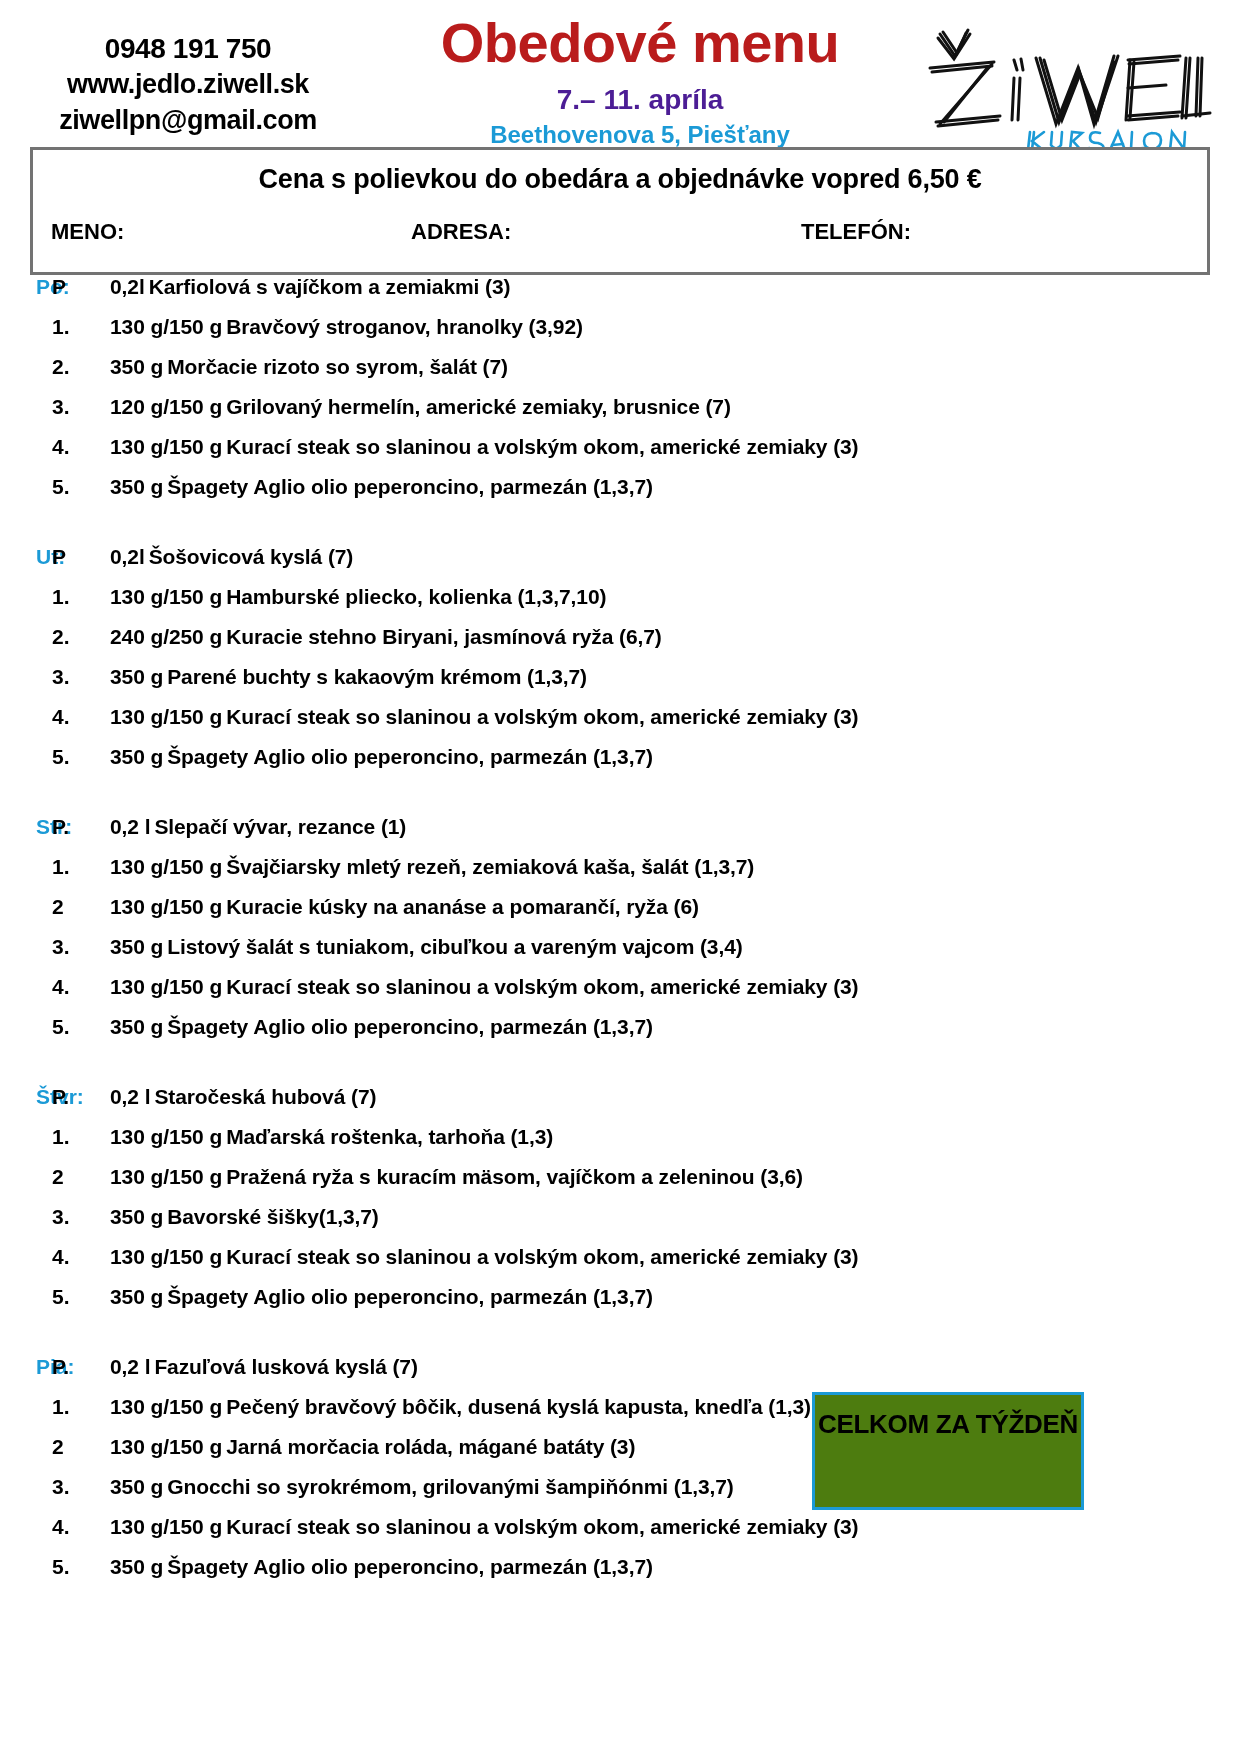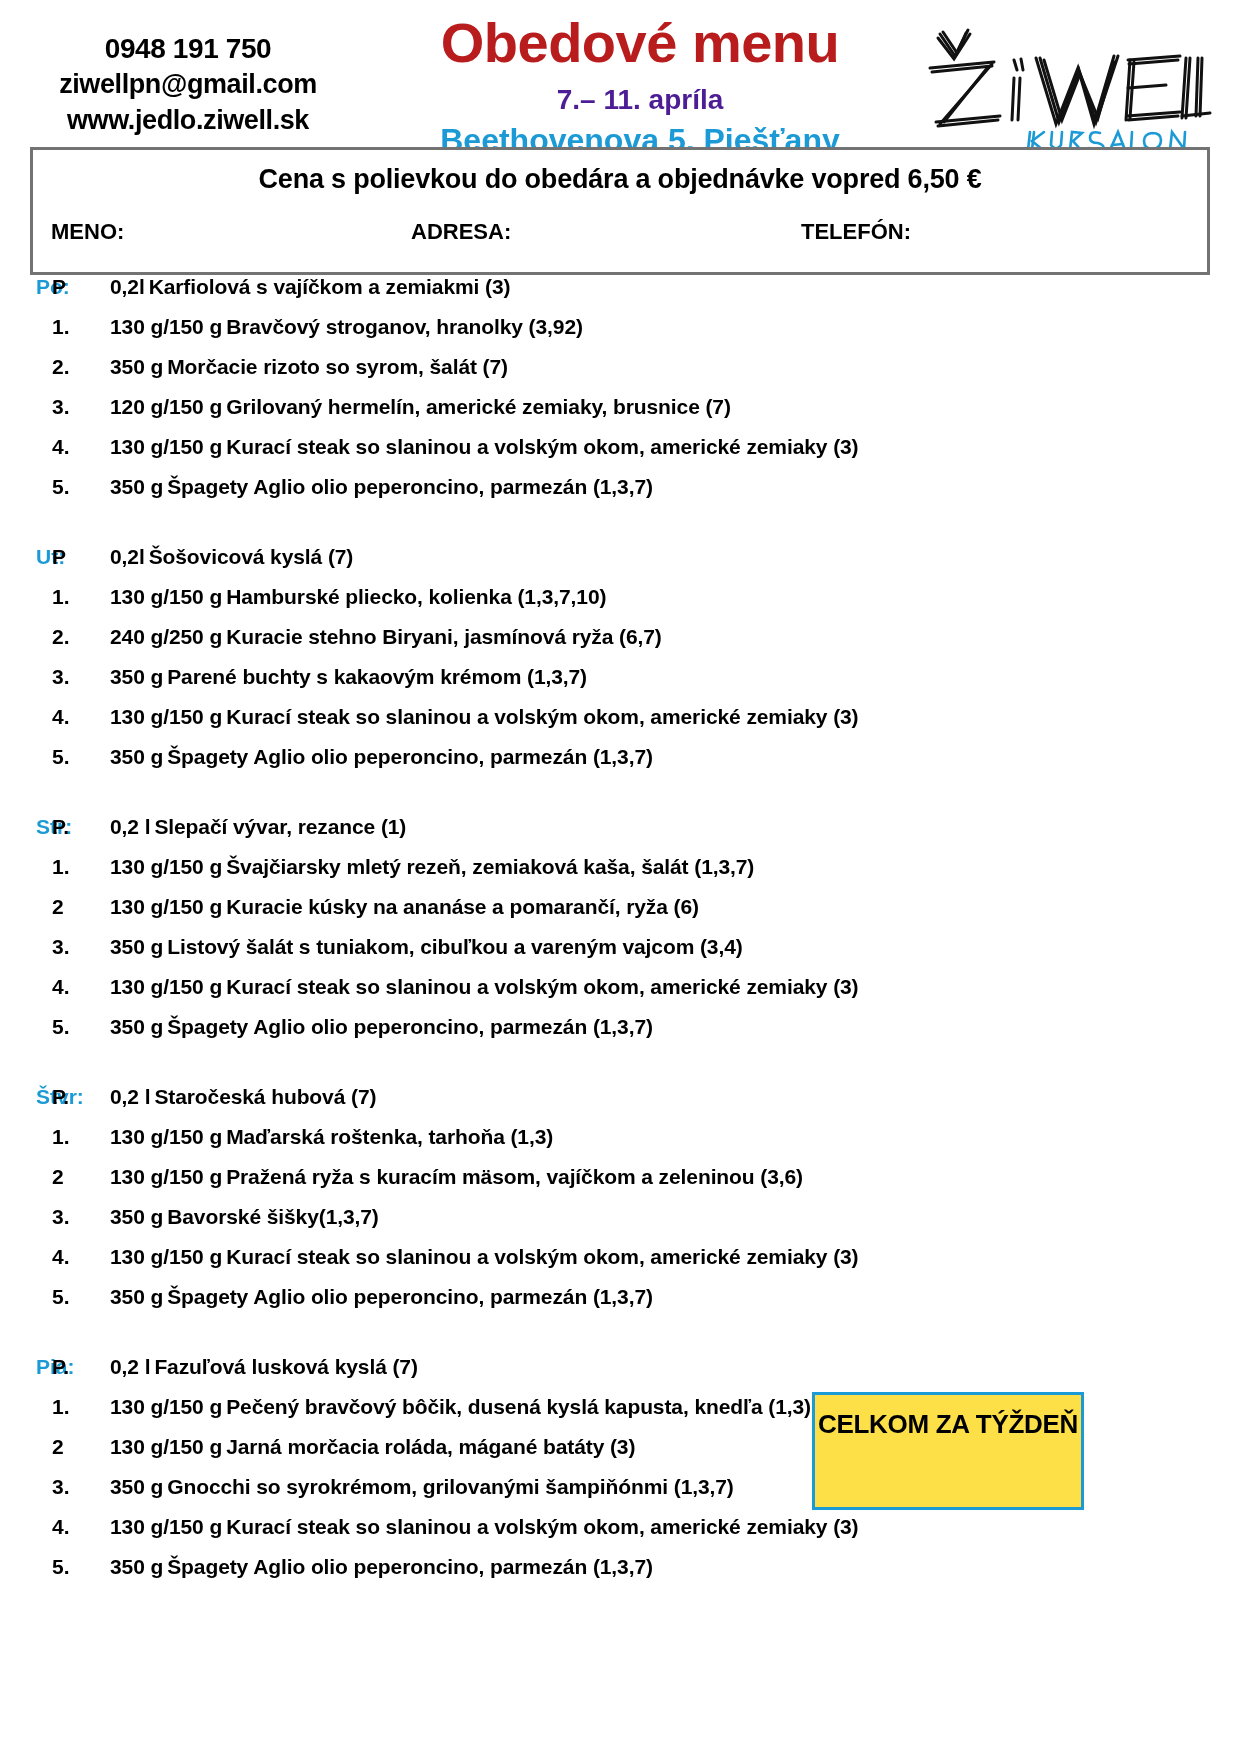--- a/index.html
+++ b/index.html
@@ -56,21 +56,21 @@
   .date-range {
     color: #4c1d95;
     font-weight: bold;
     font-size: 28px;
     line-height: 1.25;
     margin-top: 9px;
   }
   .address {
     color: #1b9ad6;
     font-weight: bold;
-    font-size: 32px;
+    font-size: 24px;
     line-height: 1.2;
     margin-top: 4px;
   }
 
   .logo-block {
     width: 300px;
     position: relative;
     padding-top: 4px;
   }
   .logo-svg { display: block; }
@@ -139,42 +139,42 @@
   .col-text .amount { margin-right: 4px; }
 
   
   .total-box {
     position: absolute;
     left: 812px;
     top: 1392px;
     width: 272px;
     height: 118px;
     border: 3px solid #1b9ad6;
-    background: #fde047;
+    background: #4d7c0f;
     z-index: 5;
   }
   .total-label {
     font-weight: bold;
     font-size: 26px;
     text-align: center;
     padding-top: 14px;
     letter-spacing: -0.3px;
   }
 </style>
 </head>
 <body>
 
 <div class="page">
 
   <div class="header">
 
     <div class="contact-block">
       <div class="contact-line phone">0948 191 750</div>
+      <div class="contact-line">www.jedlo.ziwell.sk</div>
       <div class="contact-line">ziwellpn@gmail.com</div>
-      <div class="contact-line">www.jedlo.ziwell.sk</div>
     </div>
 
     <div class="title-block">
       <div class="main-title">Obedové menu</div>
       <div class="date-range">7.– 11. apríla</div>
       <div class="address">Beethovenova 5, Piešťany</div>
     </div>
 
     <div class="logo-block">
       <svg class="logo-svg" width="290" height="140" viewBox="0 0 290 140">

